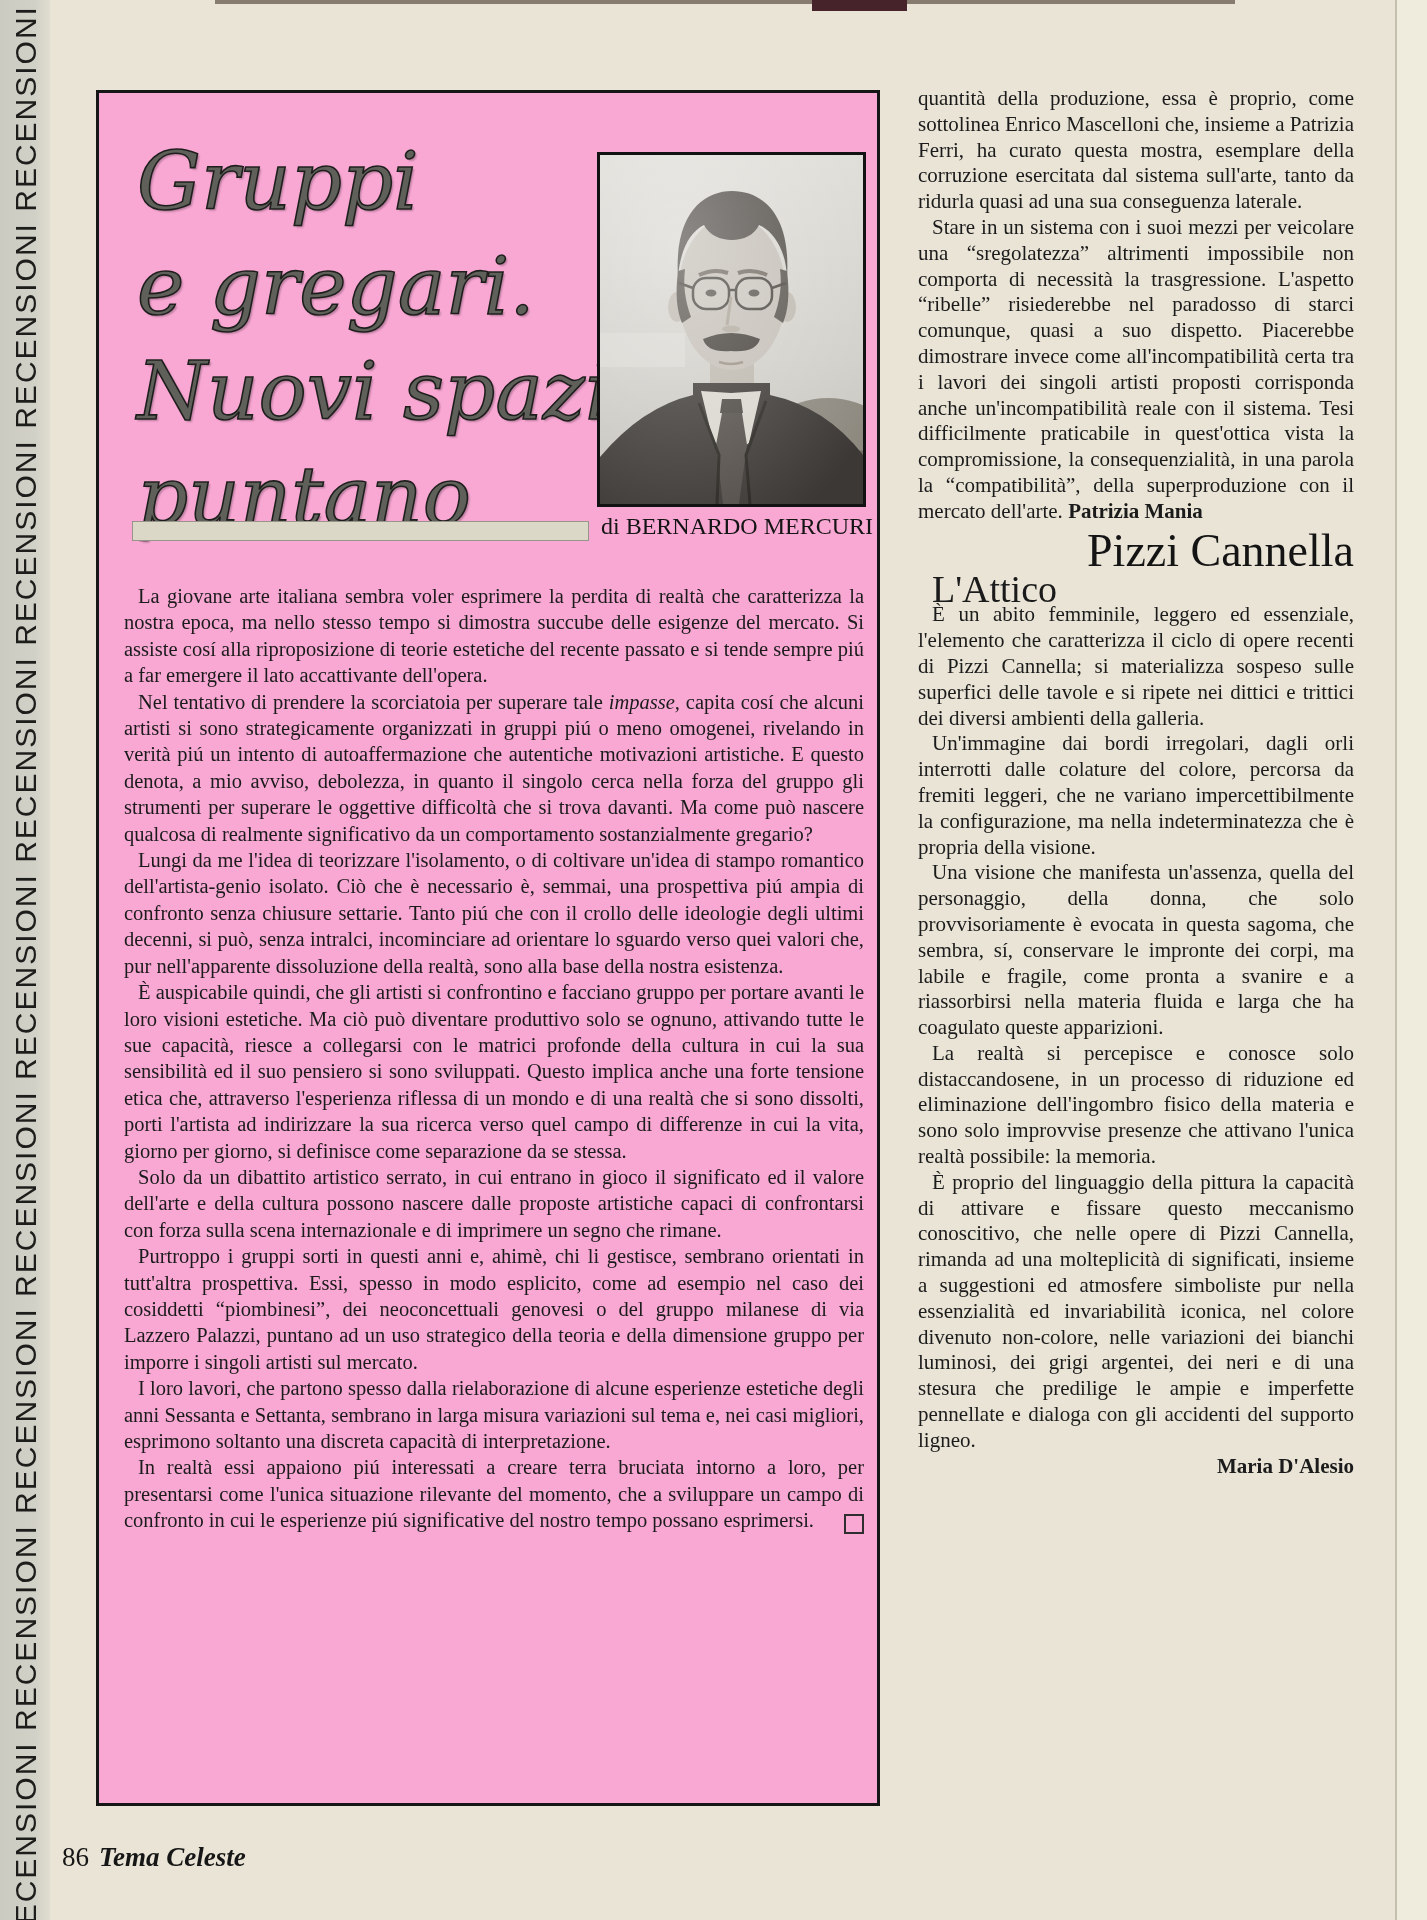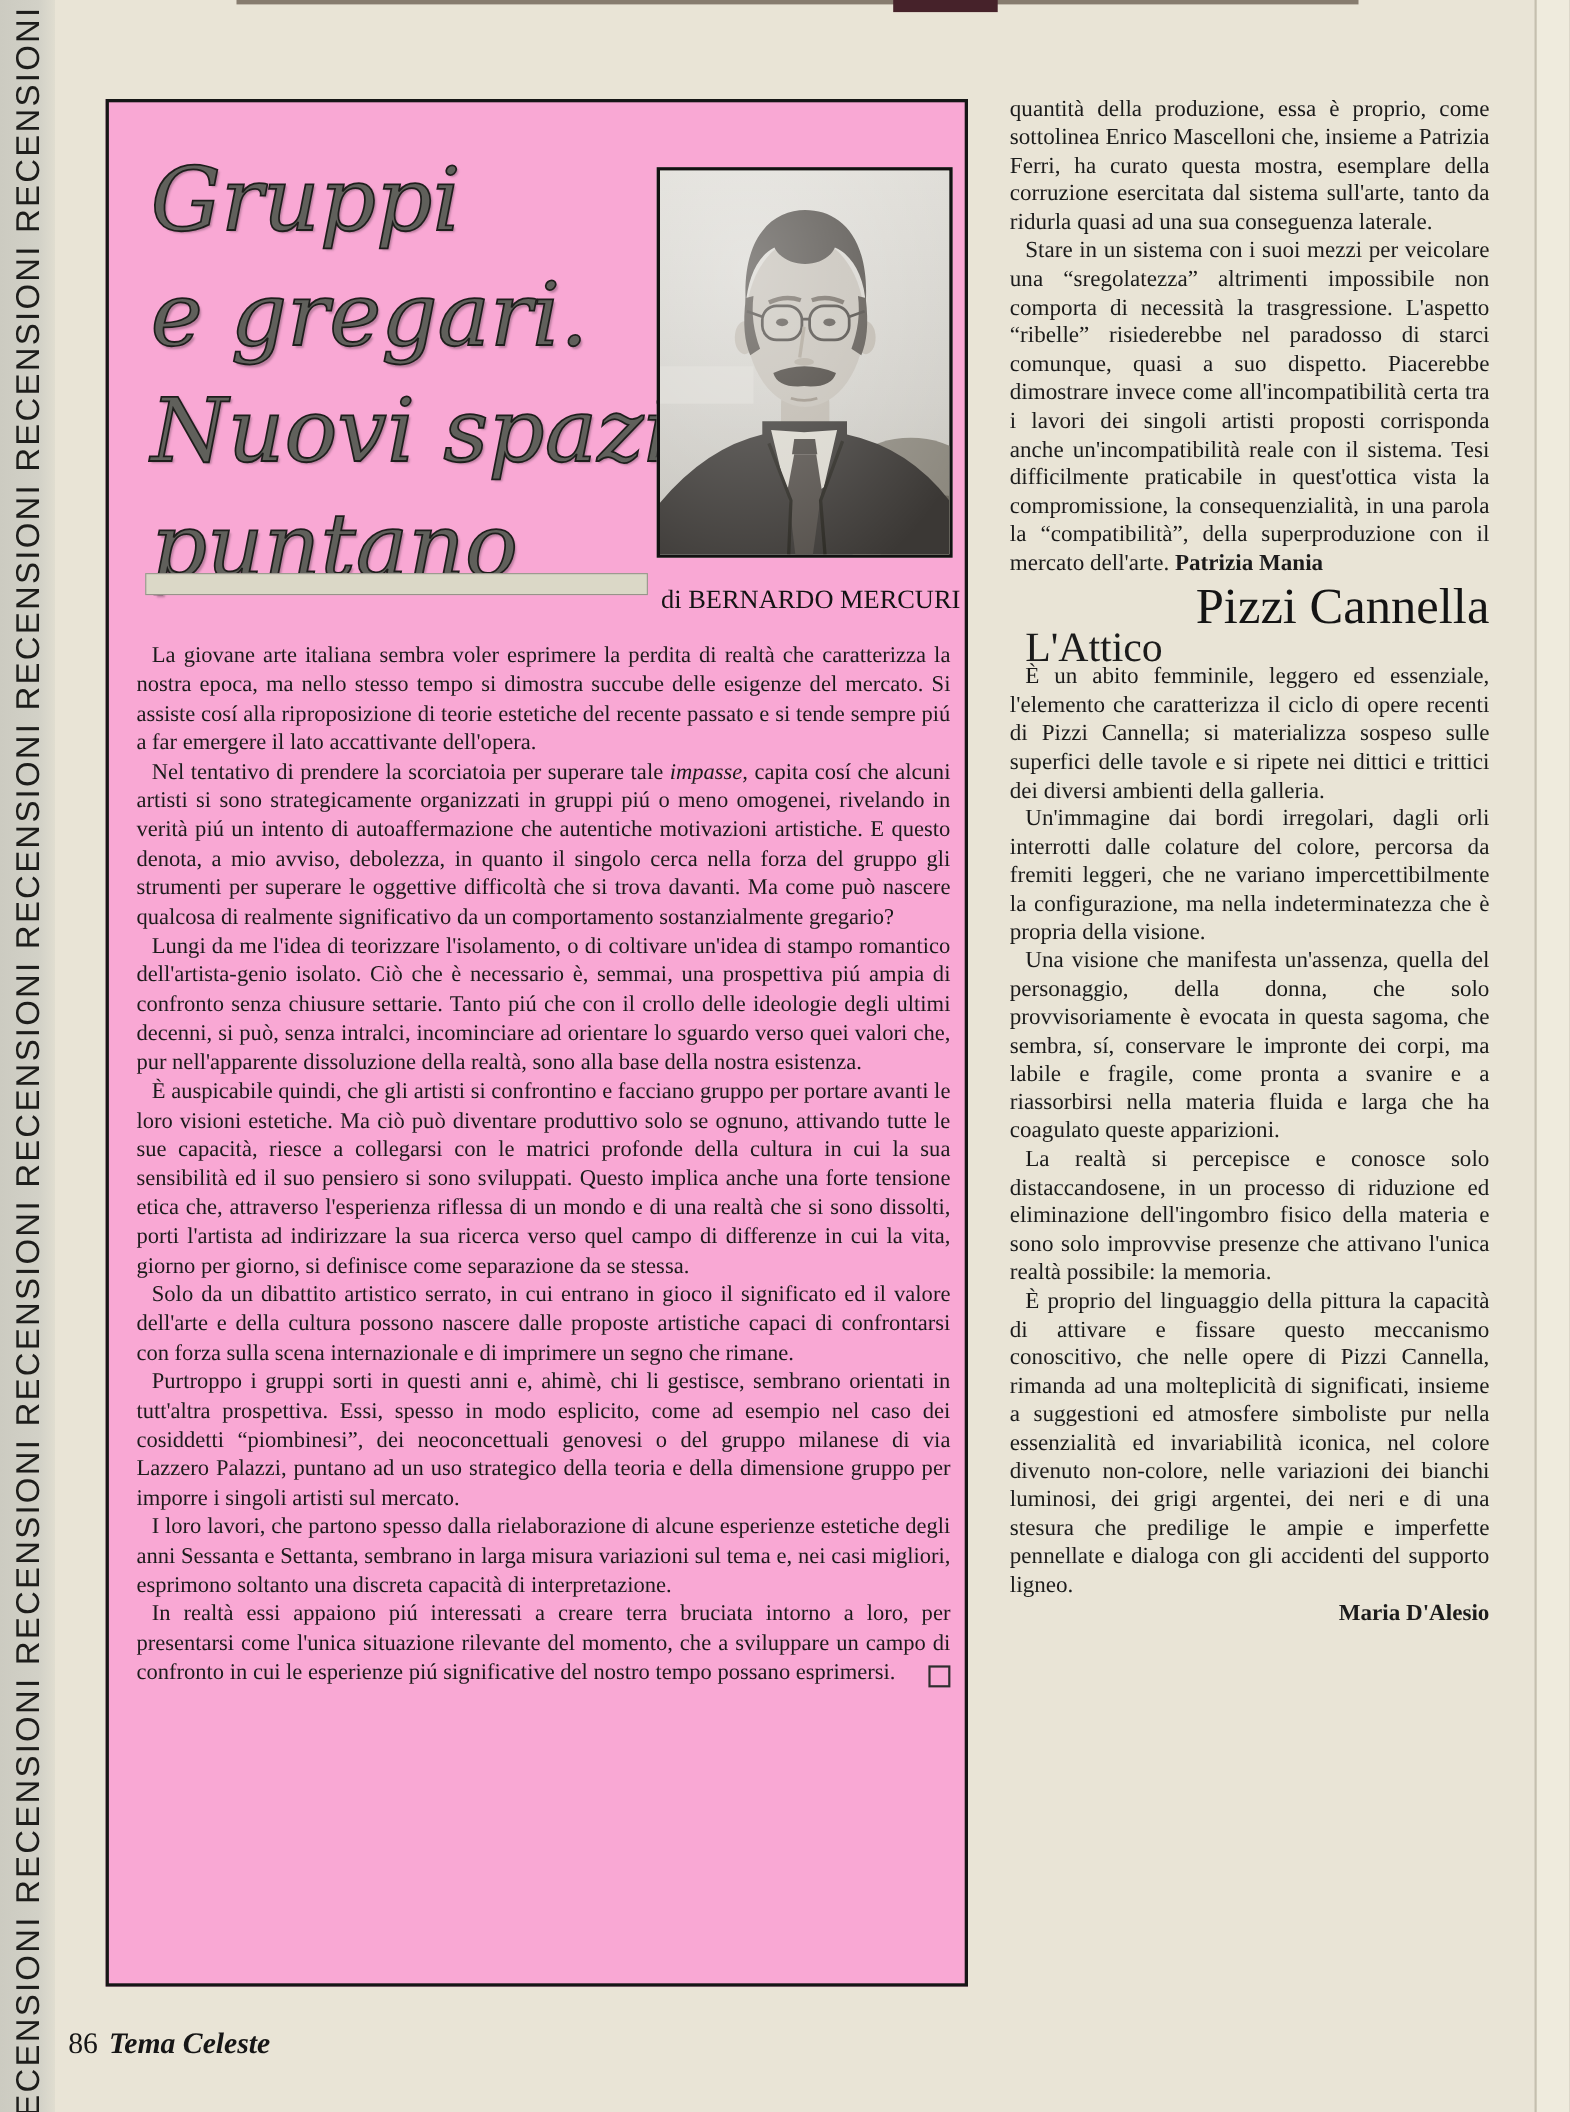--- a/index.html
+++ b/index.html
@@ -39,21 +39,21 @@
   .photo-frame{
     position:absolute; left:498px; top:59px; width:263px; height:349px;
     border:3px solid #121212; background:#cfccc5;
   }
   .photo-frame svg{display:block;}
   .byline-rule{
     position:absolute; left:33px; top:428px; width:457px; height:20px;
     background:#dbd8c7; border:1px solid #97948a; box-sizing:border-box;
   }
   .byline{
-    position:absolute; left:502px; top:440px; width:260px;
+    position:absolute; left:502px; top:420px; width:260px;
     font-size:24px; color:#141414; white-space:nowrap;
   }
   .box-body{
     position:absolute; left:25px; top:490px; width:740px;
     font-size:20.5px; line-height:26.4px; text-align:justify;
     hyphens:auto; -webkit-hyphens:auto;
   }
   .box-body p{margin:0; text-indent:14px;}
   .endmark{
     float:right; width:16px; height:16px; margin-top:7px;

